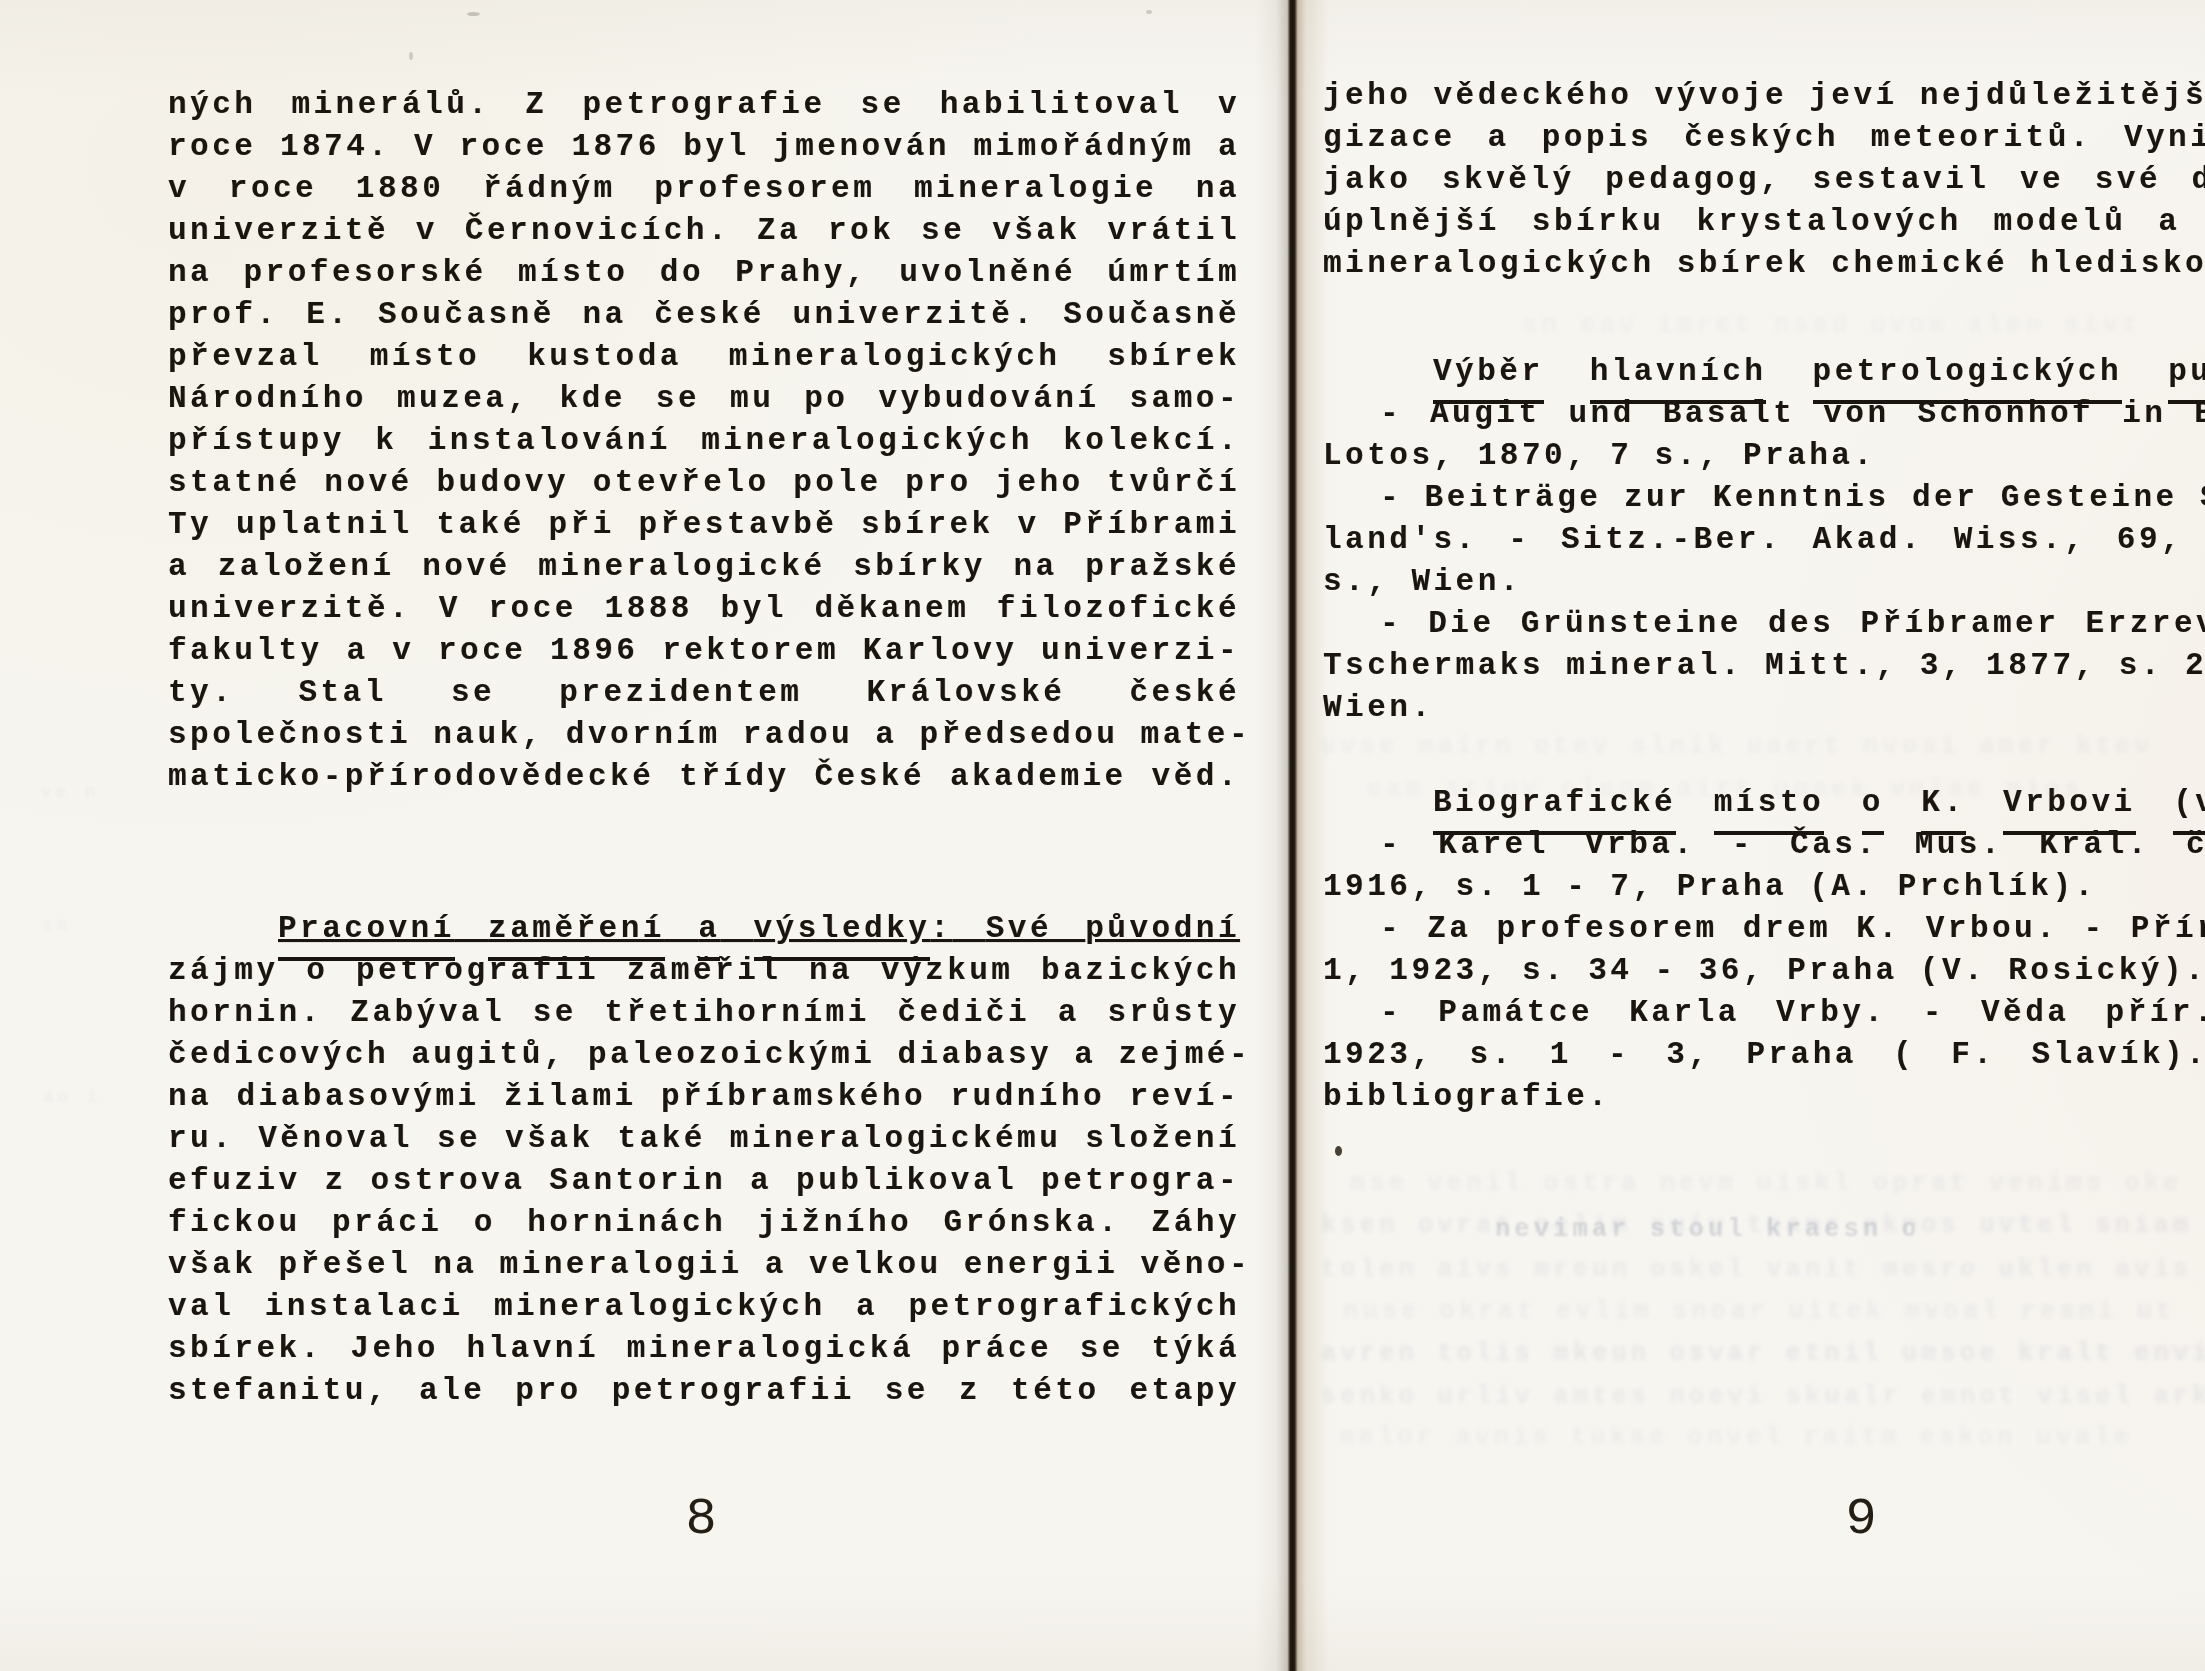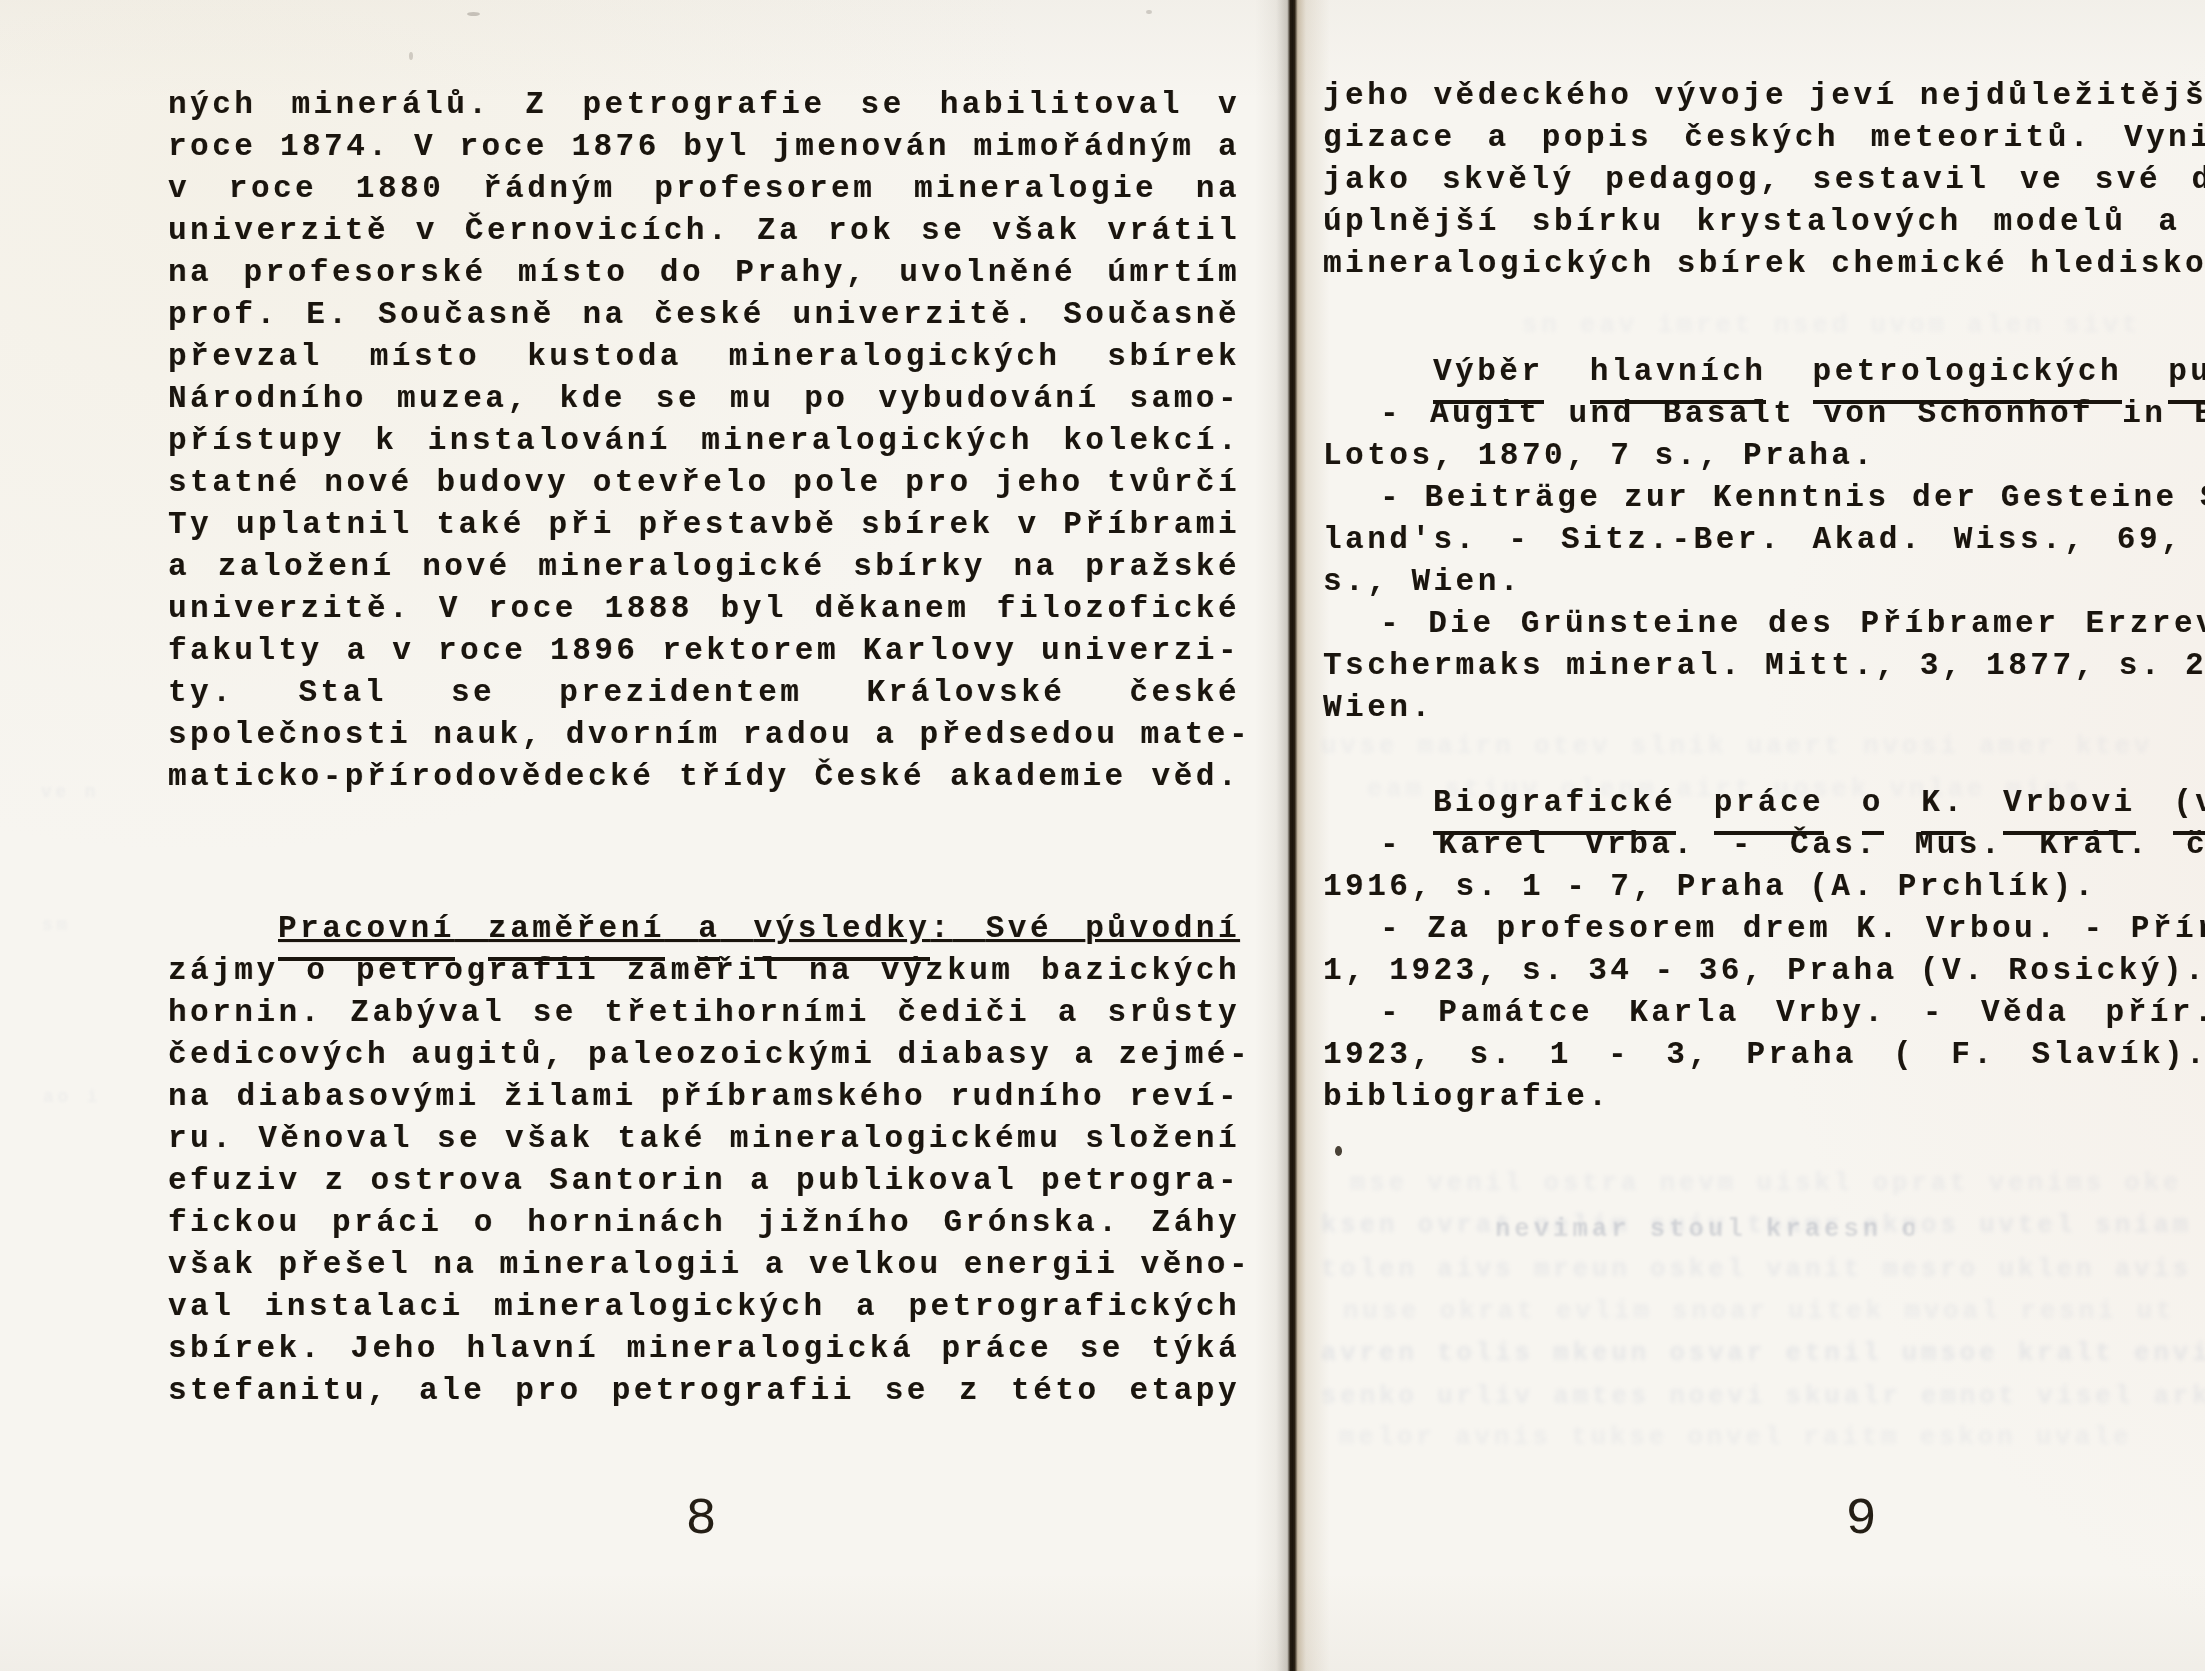--- a/index.html
+++ b/index.html
@@ -107,21 +107,21 @@
         <div class="line j" style="padding-left: 57px;">- Augit und Basalt von Schonhof in Böhmen. -</div>
         <div class="line">Lotos, 1870, 7 s., Praha.</div>
         <div class="line j" style="padding-left: 57px;">- Beiträge zur Kenntnis der Gesteine Süd-Grön-</div>
         <div class="line j">land's. - Sitz.-Ber. Akad. Wiss., 69, 1874, 33</div>
         <div class="line">s., Wien.</div>
         <div class="line j" style="padding-left: 57px;">- Die Grünsteine des Příbramer Erzrevieres. -</div>
         <div class="line j">Tschermaks mineral. Mitt., 3, 1877, s. 223 - 242,</div>
         <div class="line">Wien.</div>
       </div>
       <div class="block" style="margin-top: 53px;">
-        <div class="line" style="padding-left: 110px; word-spacing: 15.4px;"><span class="u">Biografické</span><span> </span><span class="u">práce</span><span> </span><span class="u">o</span><span> </span><span class="u">K.</span><span> </span><span class="u">Vrbovi</span><span> </span><span class="u">(výběr)</span></div>
+        <div class="line" style="padding-left: 110px; word-spacing: 15.4px;"><span class="u">Biografické</span><span> </span><span class="u">místo</span><span> </span><span class="u">o</span><span> </span><span class="u">K.</span><span> </span><span class="u">Vrbovi</span><span> </span><span class="u">(výběr)</span></div>
         <div class="line j" style="padding-left: 57px;">- Karel Vrba. - Čas. Mus. Král. čes., 90,</div>
         <div class="line">1916, s. 1 - 7, Praha (A. Prchlík).</div>
         <div class="line j" style="padding-left: 57px;">- Za profesorem drem K. Vrbou. - Příroda, 16,</div>
         <div class="line">1, 1923, s. 34 - 36, Praha (V. Rosický).</div>
         <div class="line j" style="padding-left: 57px;">- Památce Karla Vrby. - Věda přír., 4, 1,</div>
         <div class="line j">1923, s. 1 - 3, Praha ( F. Slavík). Uvedena</div>
         <div class="line">bibliografie.</div>
       </div>
     </div>
   <div class="pagenum" id="pagenum-right">9</div>

